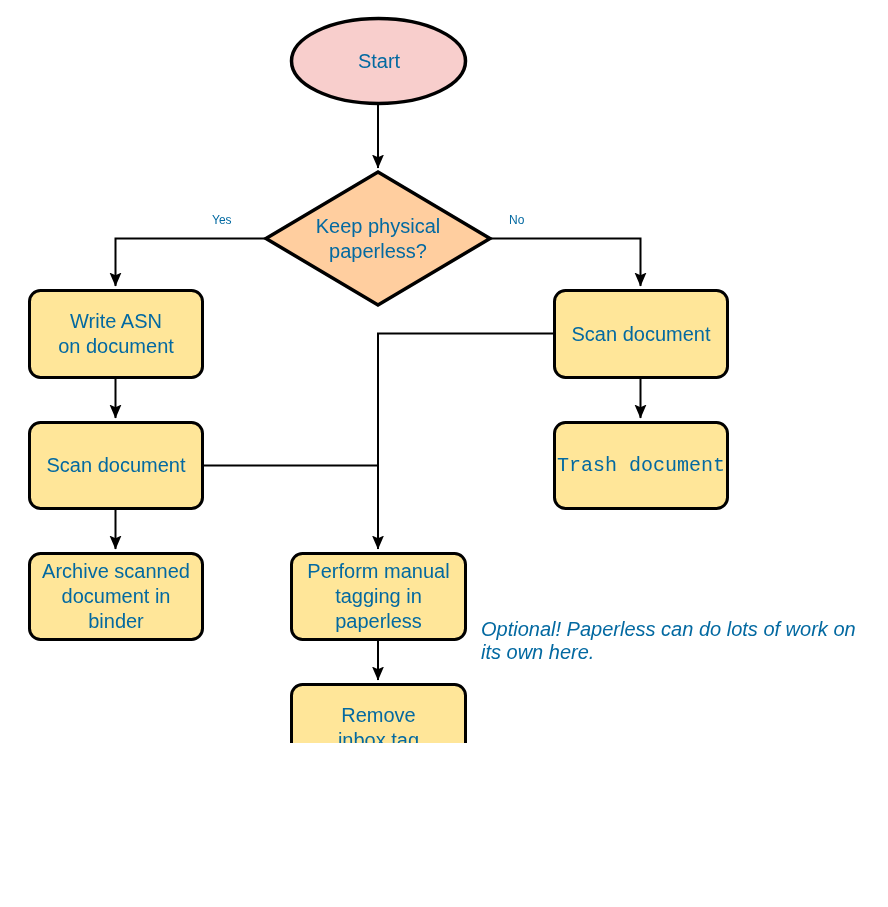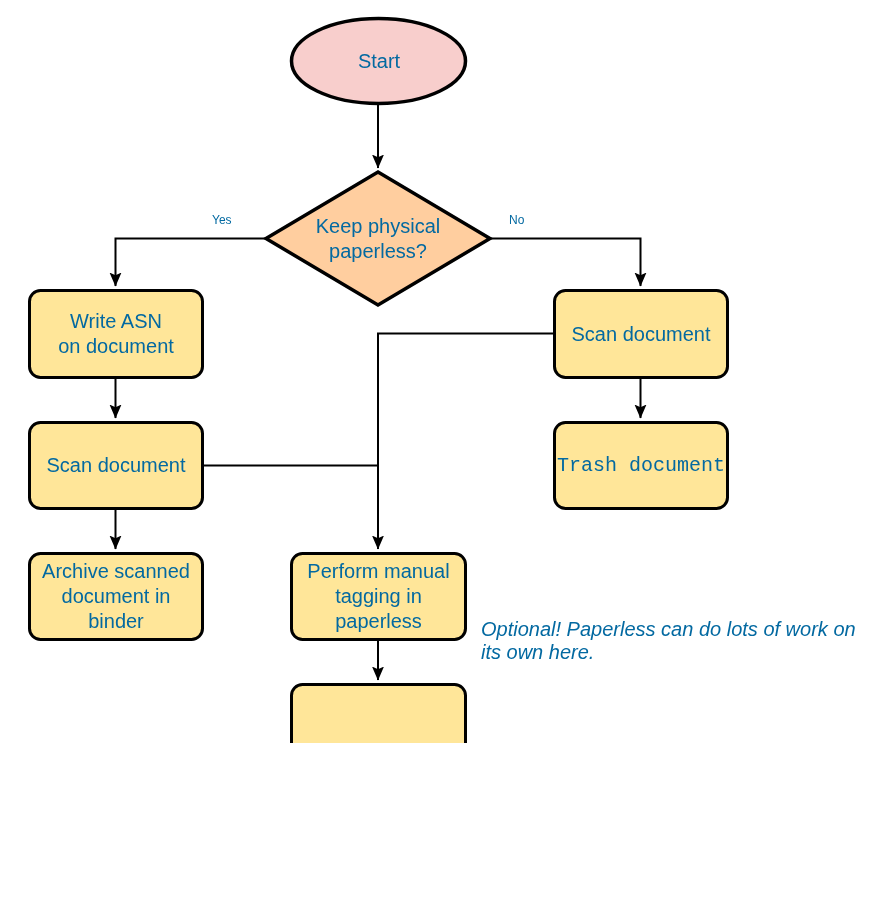--- a/index.html
+++ b/index.html
@@ -65,20 +65,22 @@
 on document</div>
   <div class="lbl" style="left:28px;top:421px;width:176px;height:89px;">Scan document</div>
   <div class="lbl" style="left:28px;top:552px;width:176px;height:89px;">Archive scanned
 document in
 binder</div>
   <div class="lbl" style="left:553px;top:289px;width:176px;height:90px;">Scan document</div>
   <div class="lbl" style="left:553px;top:421px;width:176px;height:89px;font-family:Liberation Mono, monospace;">Trash document</div>
   <div class="lbl" style="left:290px;top:552px;width:177px;height:89px;">Perform manual
 tagging in
 paperless</div>
+  <div class="lbl" style="left:290px;top:683px;width:177px;height:89px;">Remove
+inbox tag</div>
   <div class="lbl" style="left:284px;top:813px;width:180px;height:85px;">End</div>
 
   <div class="edge-lbl" style="left:212px;top:208px;">Yes</div>
   <div class="edge-lbl" style="left:509px;top:208px;">No</div>
 
   <div class="note" style="left:481px;top:590px;width:402px;margin-top:28px;">Optional! Paperless can do lots of work on
 its own here.</div>
 
   <div class="bottom-rule"></div>
 </div>

